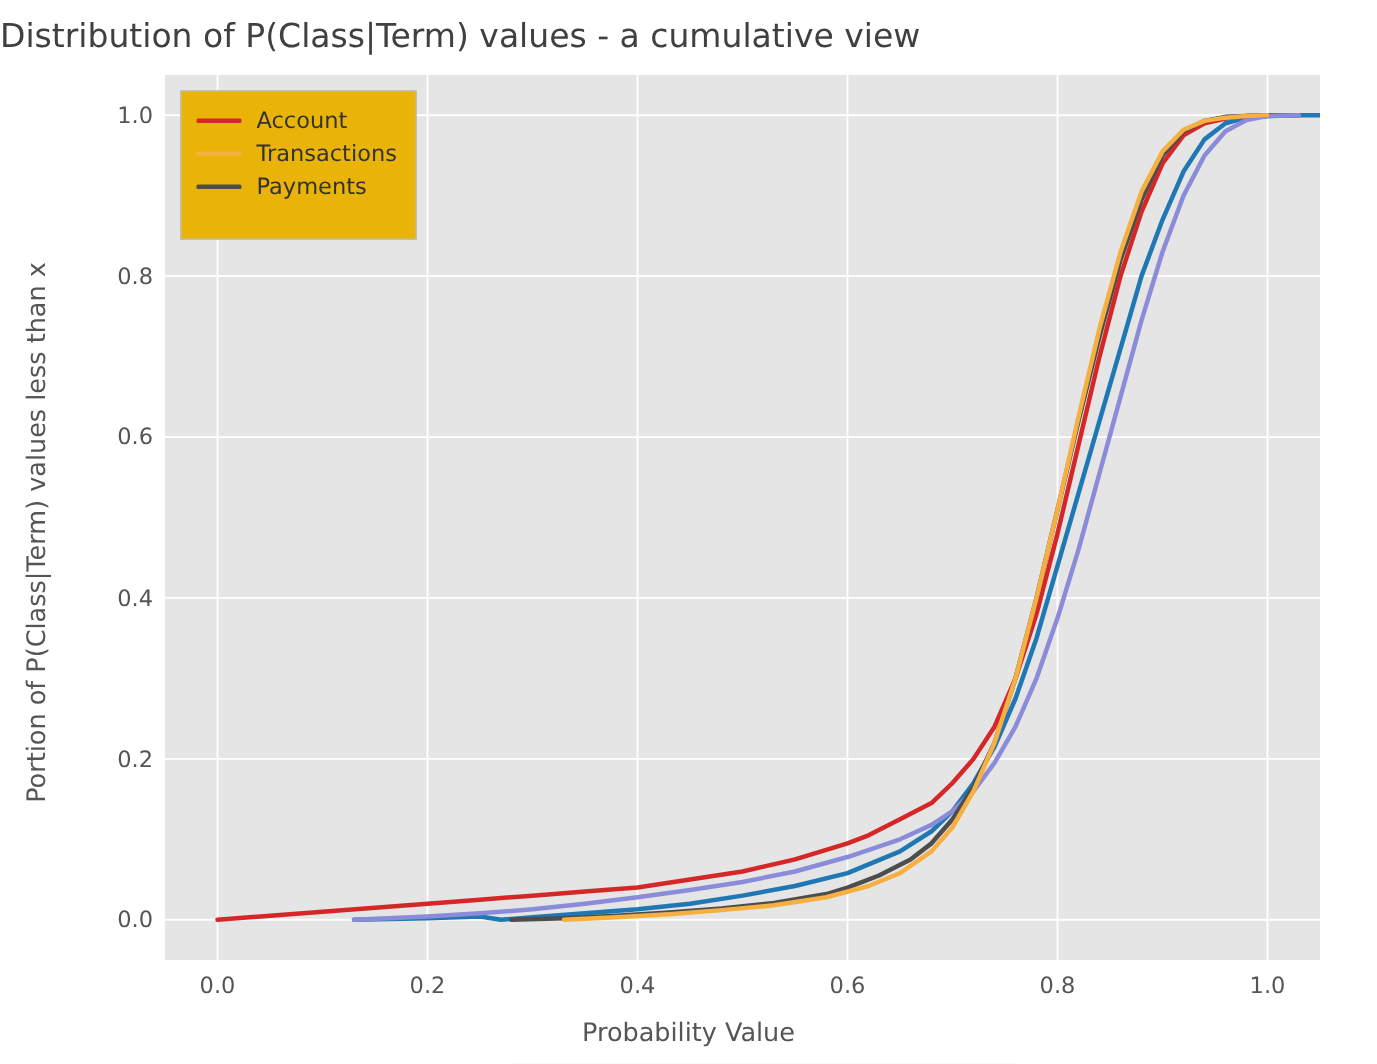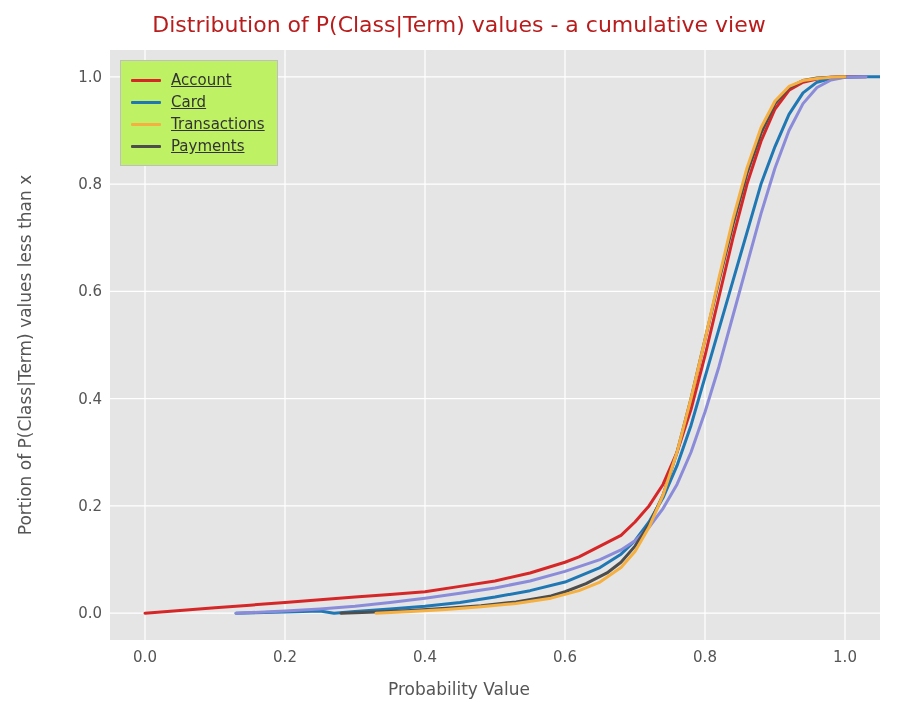--- a/index.html
+++ b/index.html
@@ -14,23 +14,22 @@
   .chart-wrap {
     position: relative;
     width: 918px;
     height: 709px;
   }
   .title {
     position: absolute;
     top: 12px;
     left: 0;
     width: 918px;
-    text-align: center;
     font-size: 22px;
-    color: #b91c1c;
+    color: #404040;
   }
   .ylabel {
     position: absolute;
     left: 14px;
     top: 0;
     height: 709px;
     width: 22px;
     display: flex;
     align-items: center;
     justify-content: center;
@@ -72,26 +71,25 @@
   .tick-label-y {
     position: absolute;
     font-size: 15px;
     color: #555555;
     transform: translateY(-50%);
     text-align: right;
     width: 40px;
   }
   .legend {
     position: absolute;
-    background: #bef264;
+    background: #eab308;
     border: 1px solid #bfbfbf;
-    padding: 8px 12px 8px 10px;
+    padding: 8px 12px 24px 10px;
     font-size: 15px;
     color: #333333;
-    text-decoration: underline;
   }
   .legend-row {
     display: flex;
     align-items: center;
     height: 22px;
   }
   .legend-line {
     width: 30px;
     height: 3px;
     margin-right: 10px;
@@ -163,24 +161,20 @@
         <div class="tick-label-y" style="left: -48px; top: 134.091px;">0.8</div>
         <div class="tick-label-y" style="left: -48px; top: 26.8182px;">1.0</div>
       </div>
 
     <div class="legend" style="left:10px; top:10px;">
         <div class="legend-row">
           <div class="legend-line" style="background: rgb(214, 39, 40);"></div>
           <span>Account</span>
         </div>
         <div class="legend-row">
-          <div class="legend-line" style="background: rgb(31, 119, 180);"></div>
-          <span>Card</span>
-        </div>
-        <div class="legend-row">
           <div class="legend-line" style="background: rgb(245, 176, 65);"></div>
           <span>Transactions</span>
         </div>
         <div class="legend-row">
           <div class="legend-line" style="background: rgb(77, 77, 77);"></div>
           <span>Payments</span>
         </div>
       </div>
   </div>
 

